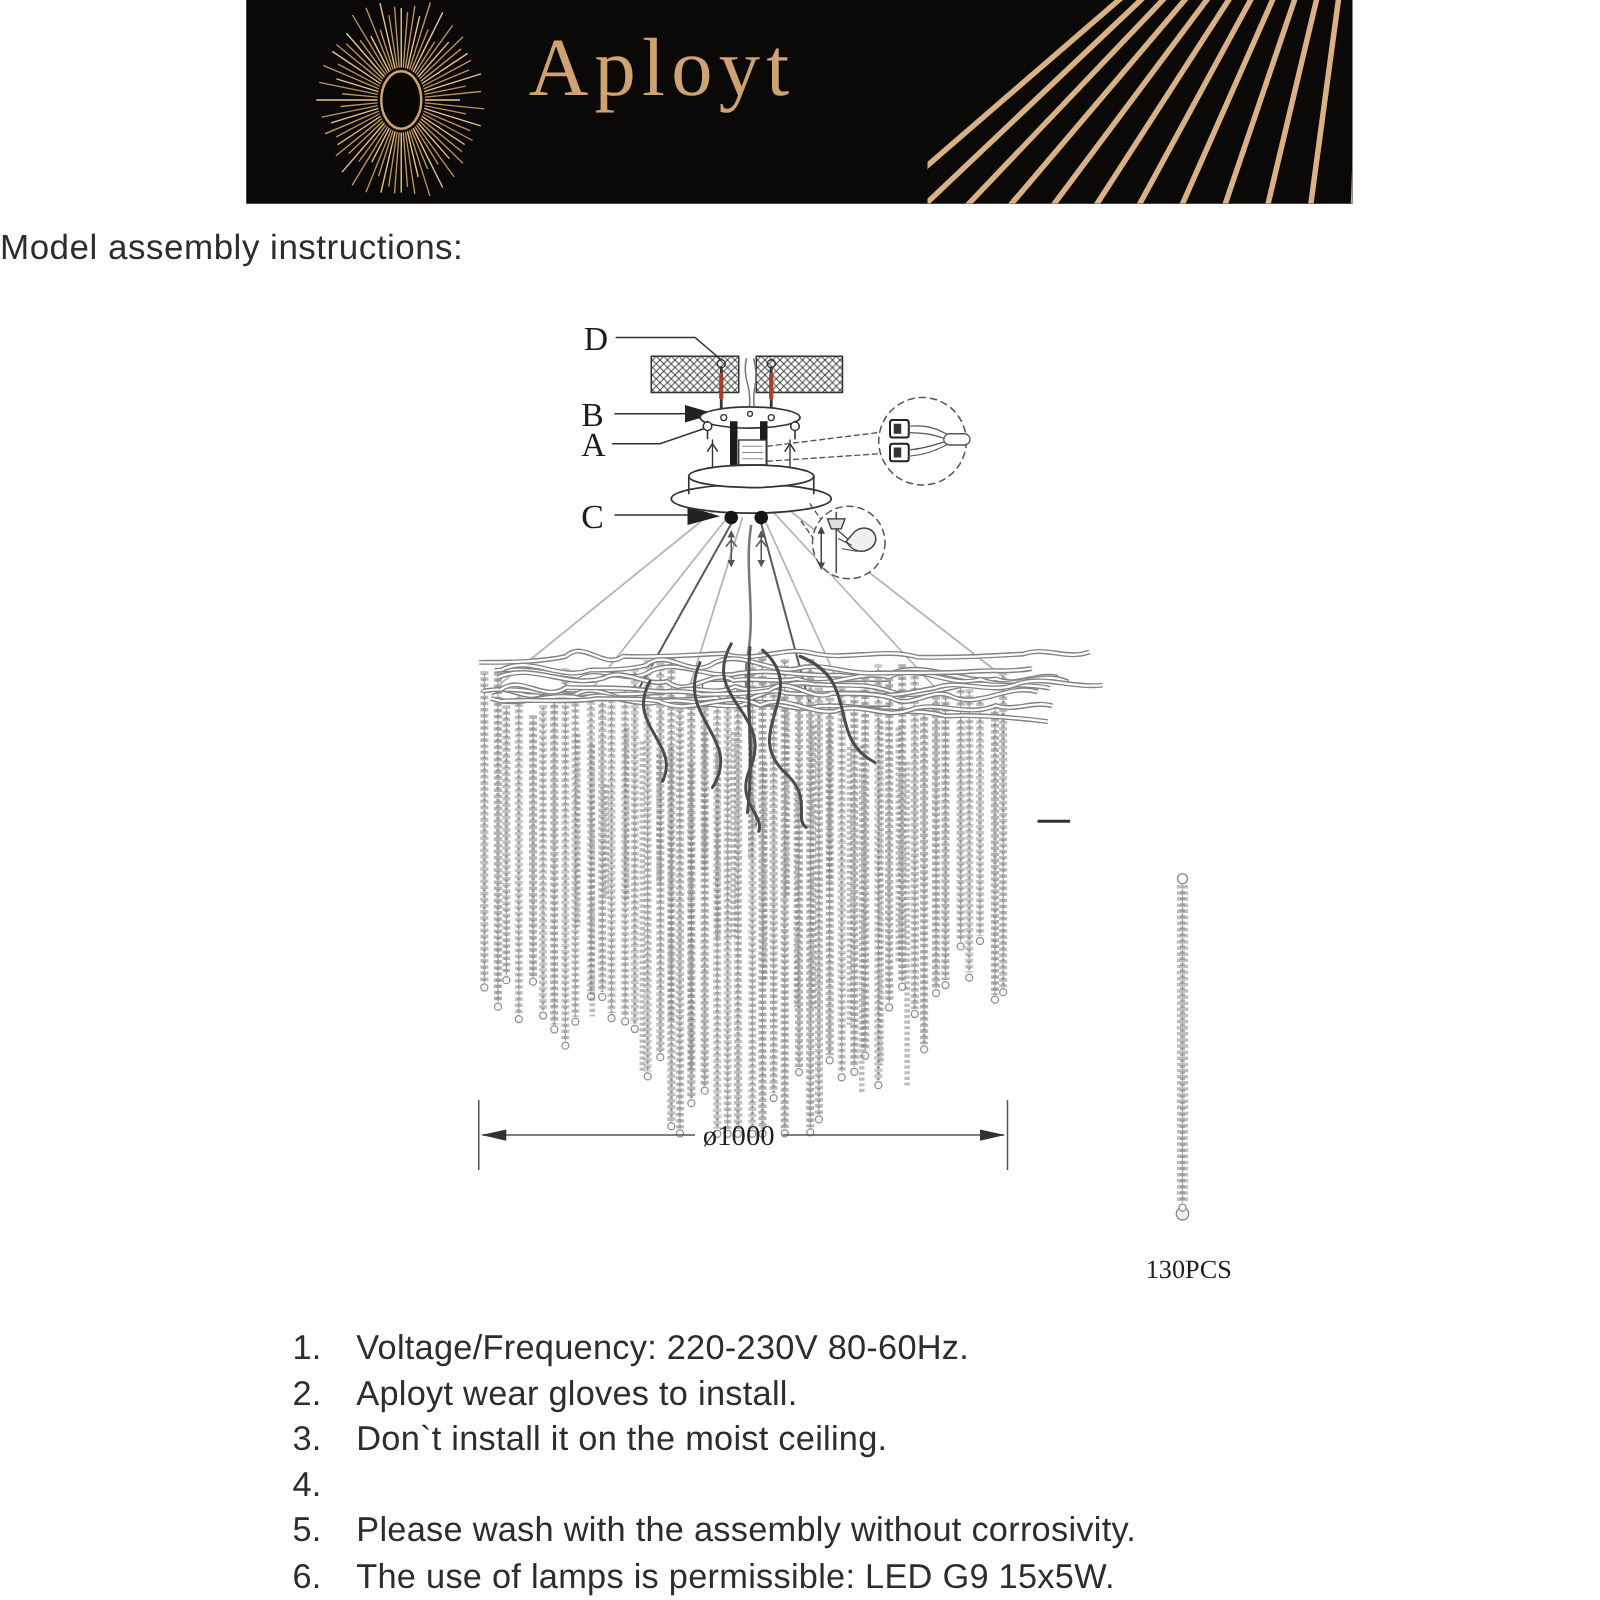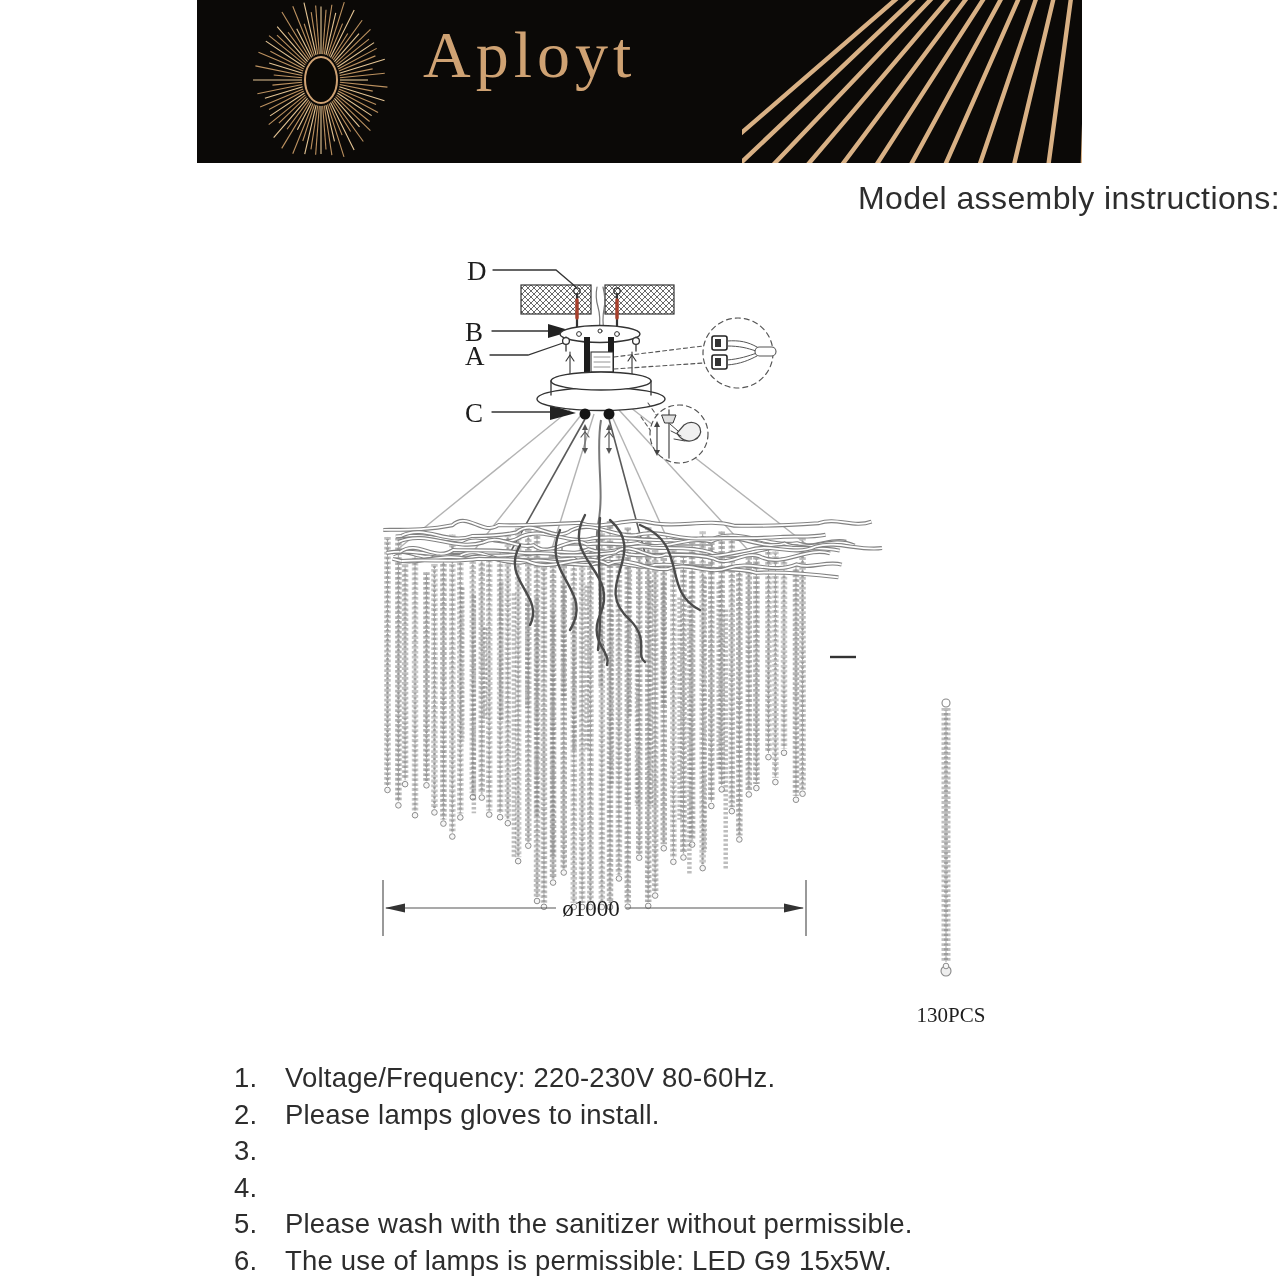--- a/index.html
+++ b/index.html
@@ -5,22 +5,22 @@
   html,body{margin:0;padding:0;background:#fff;}
   .page{position:relative;width:1280px;height:1280px;background:#fff;overflow:hidden;
         font-family:"Liberation Sans",sans-serif;}
   .banner{position:absolute;left:197px;top:0;width:885px;height:163px;
           background:var(--banner-bg,#0b0907);overflow:hidden;}
   .brand-name{position:absolute;left:226px;top:22px;
           font-family:"Liberation Serif",serif;font-weight:400;font-size:66px;
           letter-spacing:5px;color:var(--gold,#cfa273);line-height:1;}
   #logo-burst{position:absolute;left:36px;top:0;}
   #banner-rays{position:absolute;right:0;top:0;}
-  .titles{position:absolute;top:181px;left:0;width:100%;text-align:right;
-          color:var(--ink,#2d2d2d);font-size:32px;line-height:34px;letter-spacing:.4px;}
+  .titles{position:absolute;top:181px;left:0;width:100%;text-align:left;
+          color:var(--ink,#2d2d2d);font-size:28px;line-height:34px;letter-spacing:.4px;}
   #diagram{position:absolute;left:0;top:0;}
   .plabel{font-family:"Liberation Serif",serif;font-size:27px;fill:#1d1d1d;}
   .dimtext{font-family:"Liberation Serif",serif;font-size:23px;fill:#1d1d1d;}
   .pcstext{font-family:"Liberation Serif",serif;font-size:21px;fill:#1d1d1d;}
   .instructions{position:absolute;left:234px;top:1063px;color:var(--ink,#2d2d2d);
           font-size:27.5px;letter-spacing:.2px;}
   .irow{display:flex;line-height:29px;margin-bottom:7.5px;}
   .inum{width:51px;flex:0 0 51px;}
   .itxt{white-space:nowrap;}
 </style>
@@ -656,30 +656,31 @@
       </g>
   </svg>
 
   <div class="instructions">
     <div class="irow">
       <span class="inum">1.</span>
       <span class="itxt">Voltage/Frequency: 220-230V 80-60Hz.</span>
     </div>
     <div class="irow">
       <span class="inum">2.</span>
-      <span class="itxt">Please lamps gloves to install.</span>
+      <span class="itxt">Aployt wear gloves to install.</span>
     </div>
     <div class="irow">
       <span class="inum">3.</span>
+      <span class="itxt">Don`t install it on the moist ceiling.</span>
     </div>
     <div class="irow">
       <span class="inum">4.</span>
     </div>
     <div class="irow">
       <span class="inum">5.</span>
-      <span class="itxt">Please wash with the sanitizer without permissible.</span>
+      <span class="itxt">Please wash with the assembly without corrosivity.</span>
     </div>
     <div class="irow">
       <span class="inum">6.</span>
       <span class="itxt">The use of lamps is permissible: LED G9 15x5W.</span>
     </div>
   </div>
 </div>
 
 </body></html>

